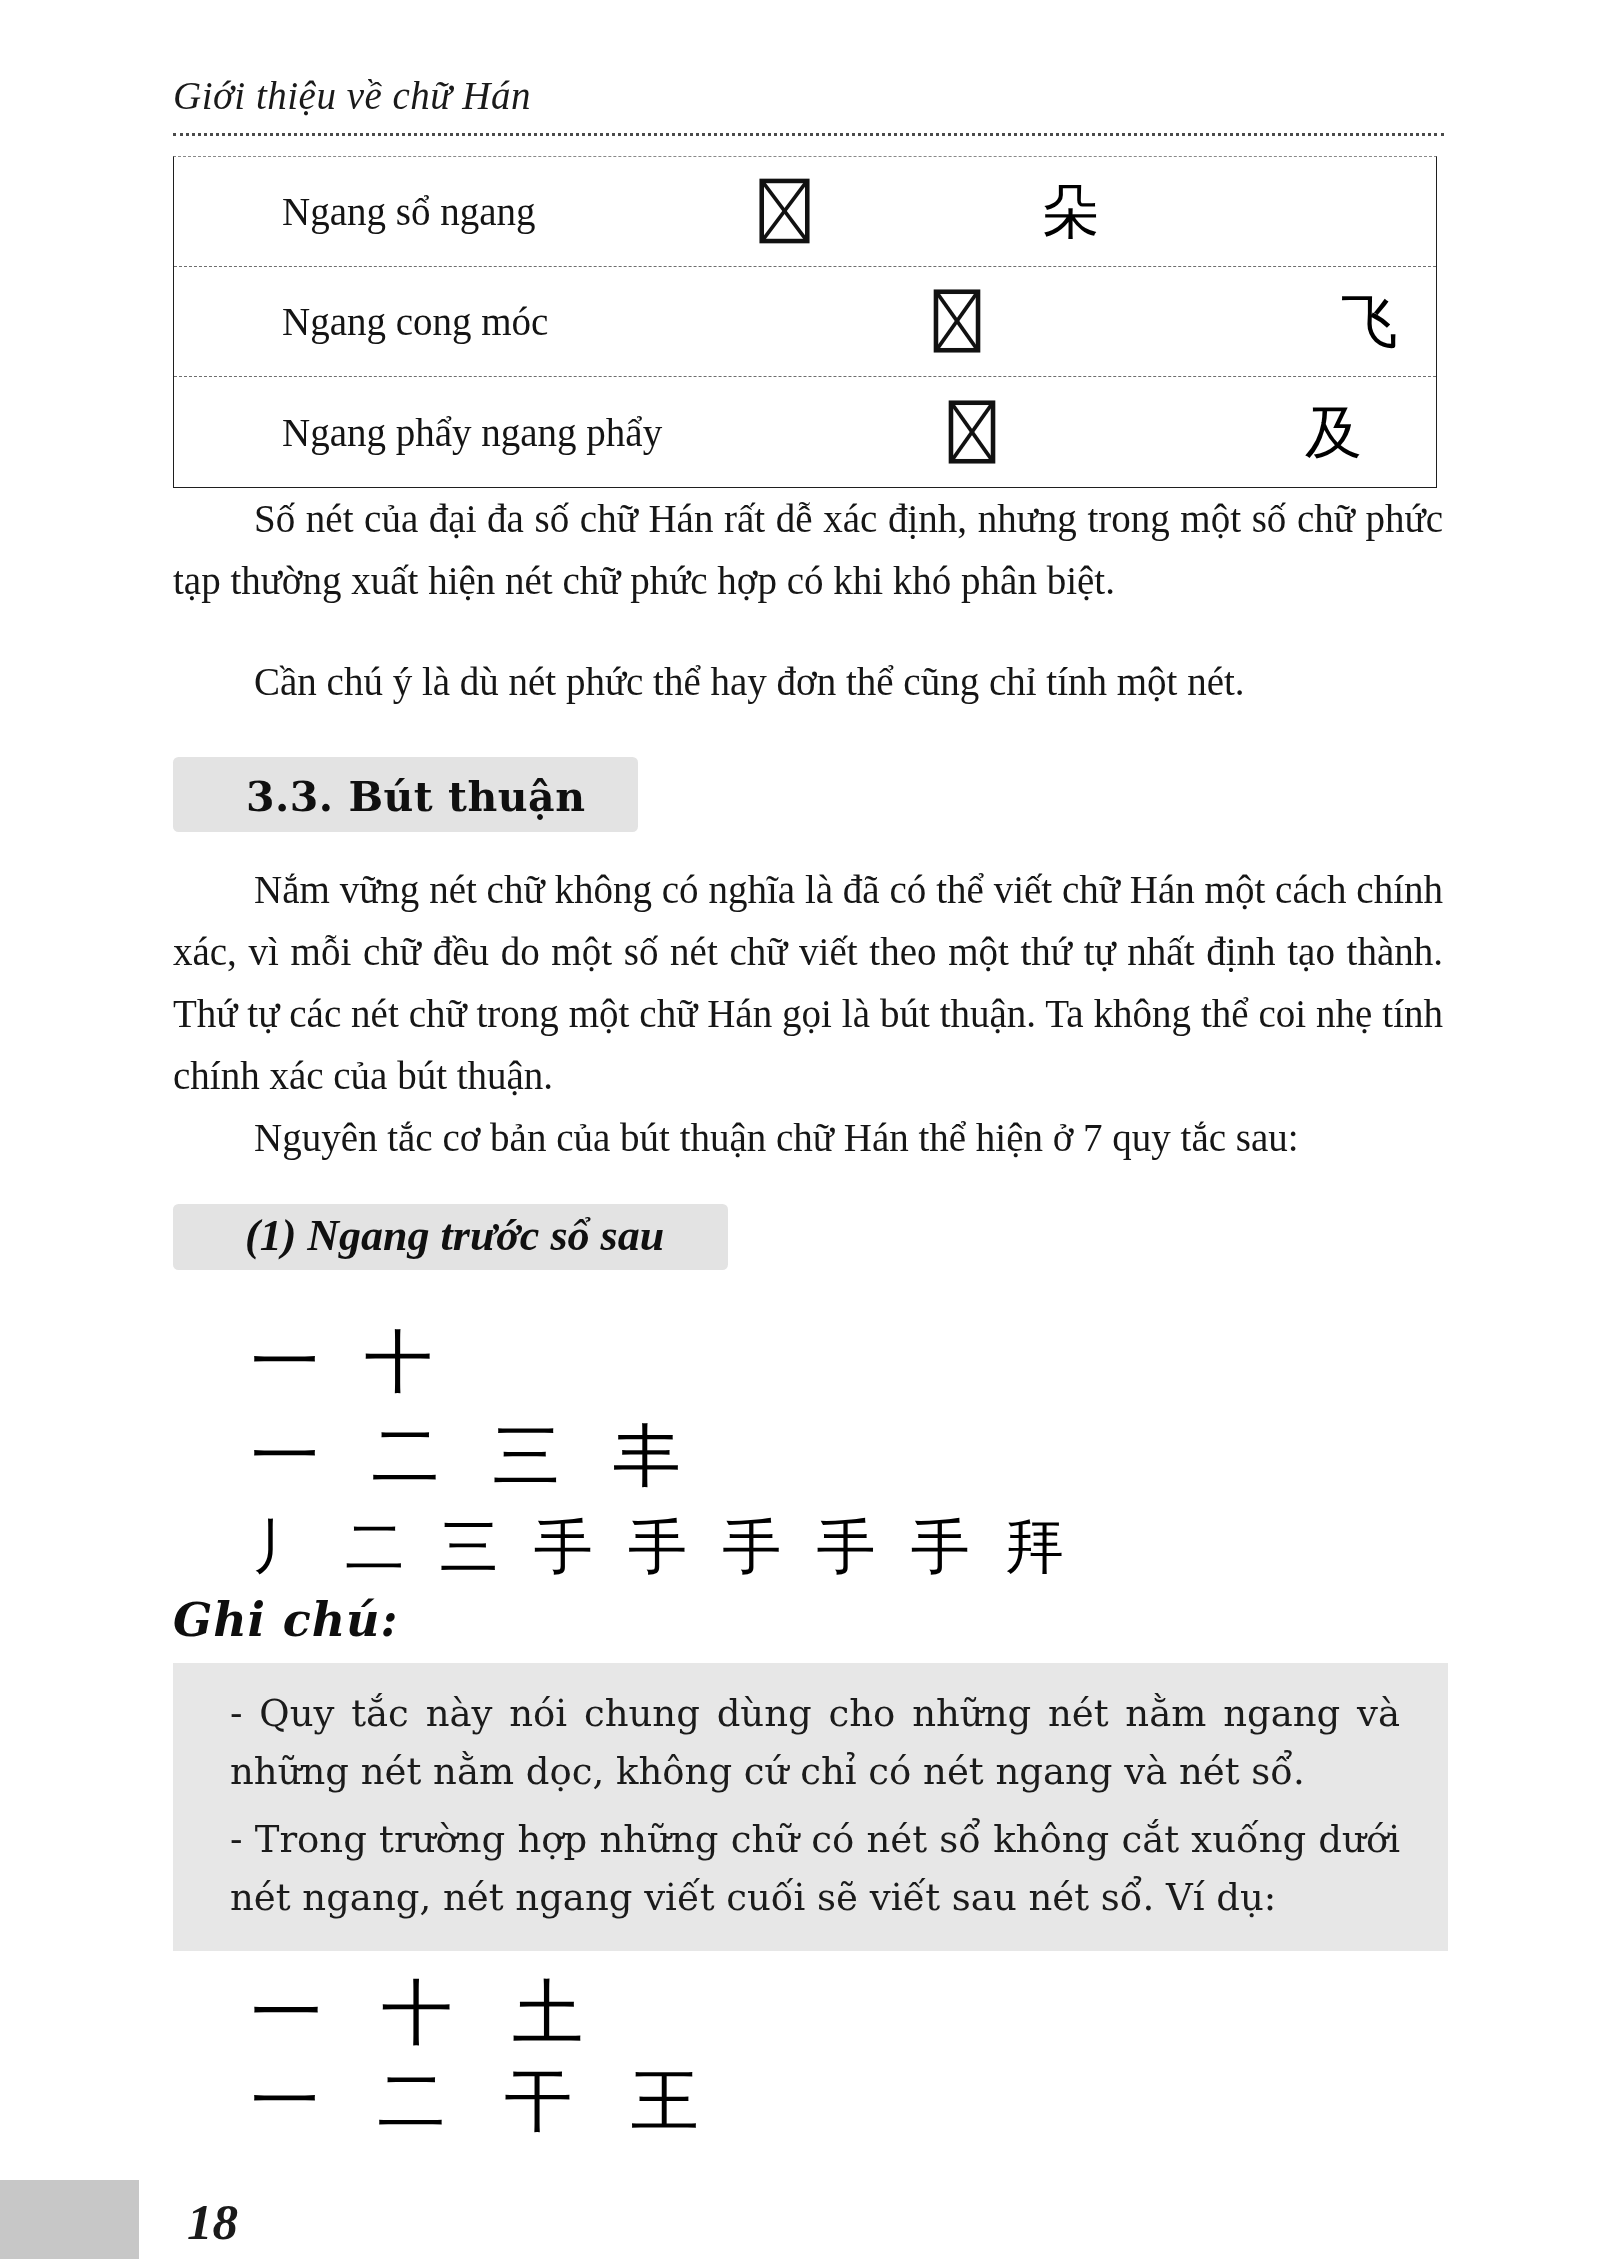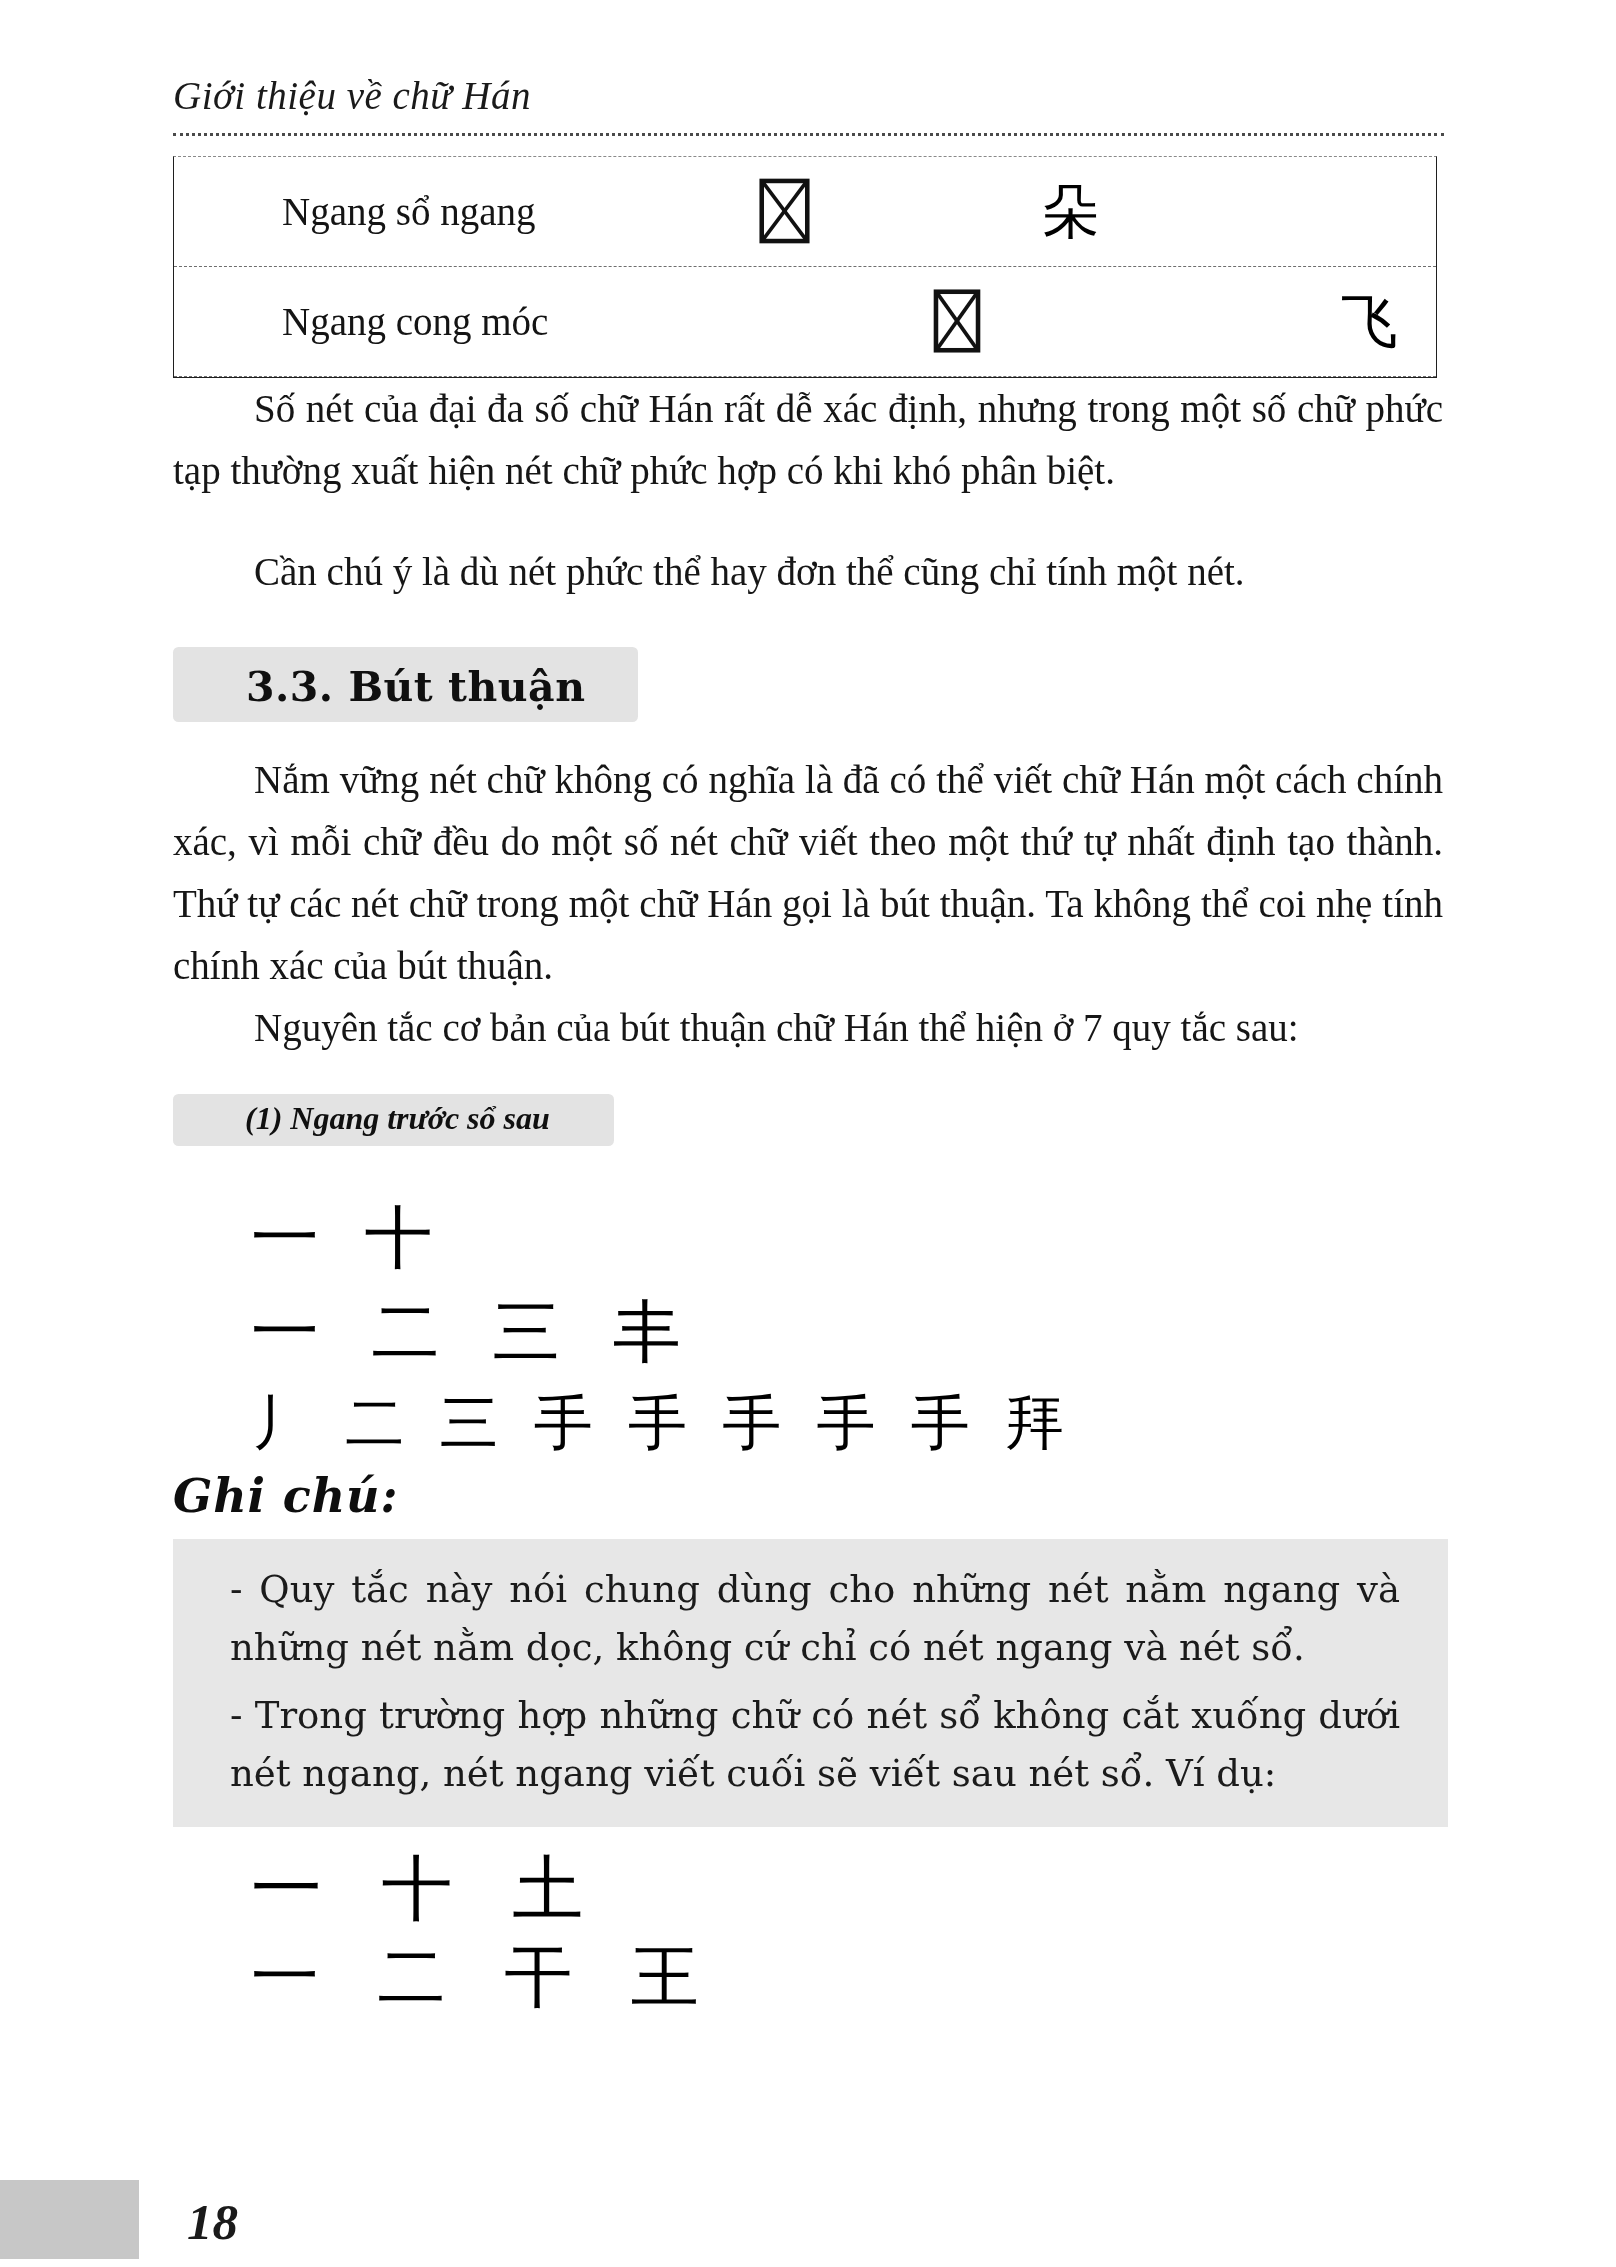--- a/index.html
+++ b/index.html
@@ -84,21 +84,21 @@
     font-weight:bold;
     font-size:41px;
     color:#101010;
     letter-spacing:0.5px;
   }
   .rule-heading {
     margin-top:35px;
     padding:5.5px 64px 9.2px 72px;
     font-weight:bold;
     font-style:italic;
-    font-size:32px;
+    font-size:44px;
     color:#101010;
   }
   .section-body { margin-top:27.5px; }
   
   .stroke-line {
     font-family:"DejaVu Sans", sans-serif;
     color:#000;
     margin-left:78px;
     white-space:nowrap;
   }
@@ -174,20 +174,31 @@
       <span class="st-glyph g2">
         <svg width="48" height="64" viewBox="0 0 52 70">
             <rect x="3" y="3" width="46" height="64" fill="none" stroke="#111" stroke-width="5"></rect>
             <line x1="4" y1="4" x2="48" y2="66" stroke="#111" stroke-width="4"></line>
             <line x1="48" y1="4" x2="4" y2="66" stroke="#111" stroke-width="4"></line>
           </svg>
       </span>
       <span class="st-example e2">飞</span>
     </div>
 
+    <div class="st-row">
+      <span class="st-label">Ngang phẩy ngang phẩy</span>
+      <span class="st-glyph g3">
+        <svg width="48" height="64" viewBox="0 0 52 70">
+            <rect x="3" y="3" width="46" height="64" fill="none" stroke="#111" stroke-width="5"></rect>
+            <line x1="4" y1="4" x2="48" y2="66" stroke="#111" stroke-width="4"></line>
+            <line x1="48" y1="4" x2="4" y2="66" stroke="#111" stroke-width="4"></line>
+          </svg>
+      </span>
+      <span class="st-example e3">及</span>
+    </div>
 
   </div>
 
   <p class="para">Số nét của đại đa số chữ Hán rất dễ xác định, nhưng trong một số chữ phức tạp thường xuất hiện nét chữ phức hợp có khi khó phân biệt.</p>
   <p class="para after-table">Cần chú ý là dù nét phức thể hay đơn thể cũng chỉ tính một nét.</p>
 
   <div class="pill section-heading">3.3. Bút thuận</div>
 
   <p class="para section-body">Nắm vững nét chữ không có nghĩa là đã có thể viết chữ Hán một cách chính xác, vì mỗi chữ đều do một số nét chữ viết theo một thứ tự nhất định tạo thành. Thứ tự các nét chữ trong một chữ Hán gọi là bút thuận. Ta không thể coi nhẹ tính chính xác của bút thuận.</p>
   <p class="para">Nguyên tắc cơ bản của bút thuận chữ Hán thể hiện ở 7 quy tắc sau:</p>

